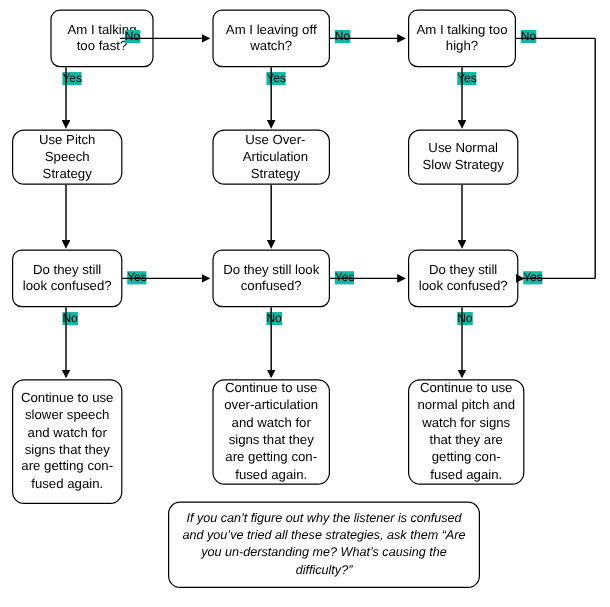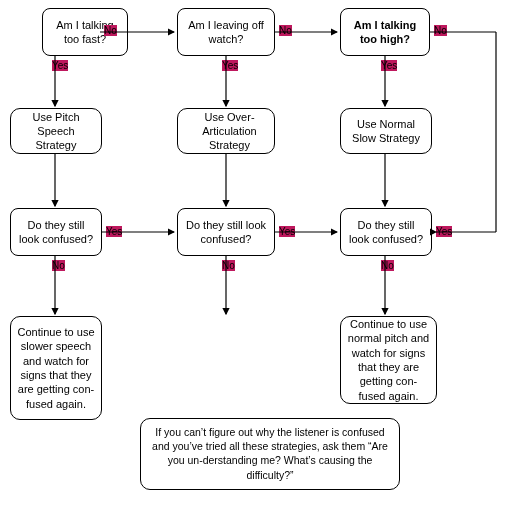--- a/index.html
+++ b/index.html
@@ -42,21 +42,21 @@
       top: 0;
       left: 0;
       width: 508px;
       height: 506px;
       pointer-events: none;
     }
     .label-text {
       position: absolute;
       font-size: 10px;
       font-weight: normal;
-      background: #be185d;
+      background: #14b8a6;
     }
     .bottom-box {
       border: 1.5px solid #000;
       border-radius: 10px;
       position: absolute;
       background: #fff;
       font-size: 10.5px;
       text-align: center;
       line-height: 1.35;
       padding: 6px 8px;
@@ -68,21 +68,21 @@
 <div class="flowchart">
 
   <div class="box decision" style="left:10px; top:8px; width:86px; height:48px;margin-left:32px;">
     <span>Am I talking too fast?</span>
   </div>
 
   <div class="box decision" style="left:177px; top:8px; width:98px; height:48px;">
     <span>Am I leaving off watch?</span>
   </div>
 
-  <div class="box decision" style="left:340px; top:8px; width:90px; height:48px;font-weight:bold;">
+  <div class="box decision" style="left:340px; top:8px; width:90px; height:48px;">
     <span>Am I talking too high?</span>
   </div>
 
   <div class="box rounded" style="left:10px; top:108px; width:92px; height:46px;">
     <span>Use Pitch Speech Strategy</span>
   </div>
 
   <div class="box rounded" style="left:177px; top:108px; width:98px; height:46px;padding-left:13px;">
     <span>Use Over-Articulation Strategy</span>
   </div>
@@ -100,26 +100,29 @@
   </div>
 
   <div class="box decision" style="left:340px; top:208px; width:92px; height:48px;">
     <span>Do they still look confused?</span>
   </div>
 
   <div class="box rounded" style="left:10px; top:316px; width:92px; height:104px;">
     <span>Continue to use slower speech and watch for signs that they are getting con-fused again.</span>
   </div>
 
+  <div class="box rounded" style="left:177px; top:316px; width:98px; height:88px;">
+    <span>Continue to use over-articulation and watch for signs that they are getting con-fused again.</span>
+  </div>
 
   <div class="box rounded" style="left:340px; top:316px; width:97px; height:88px;">
     <span>Continue to use normal pitch and watch for signs that they are getting con-fused again.</span>
   </div>
 
-  <div class="bottom-box" style="left:140px; top:418px; width:260px; height:72px;">
+  <div class="bottom-box" style="left:140px; top:418px; width:260px; height:72px;font-style:italic;">
     <span>If you can’t figure out why the listener is confused and you’ve tried all these strategies, ask them “Are you un-derstanding me? What’s causing the difficulty?”</span>
   </div>
 
   <span class="label-text" style="left:104px; top:25px;">No</span>
 
   <span class="label-text" style="left:279px; top:25px;">No</span>
 
   <span class="label-text" style="left:434px; top:25px;">No</span>
 
   <span class="label-text" style="left:52px; top:60px;">Yes</span>

